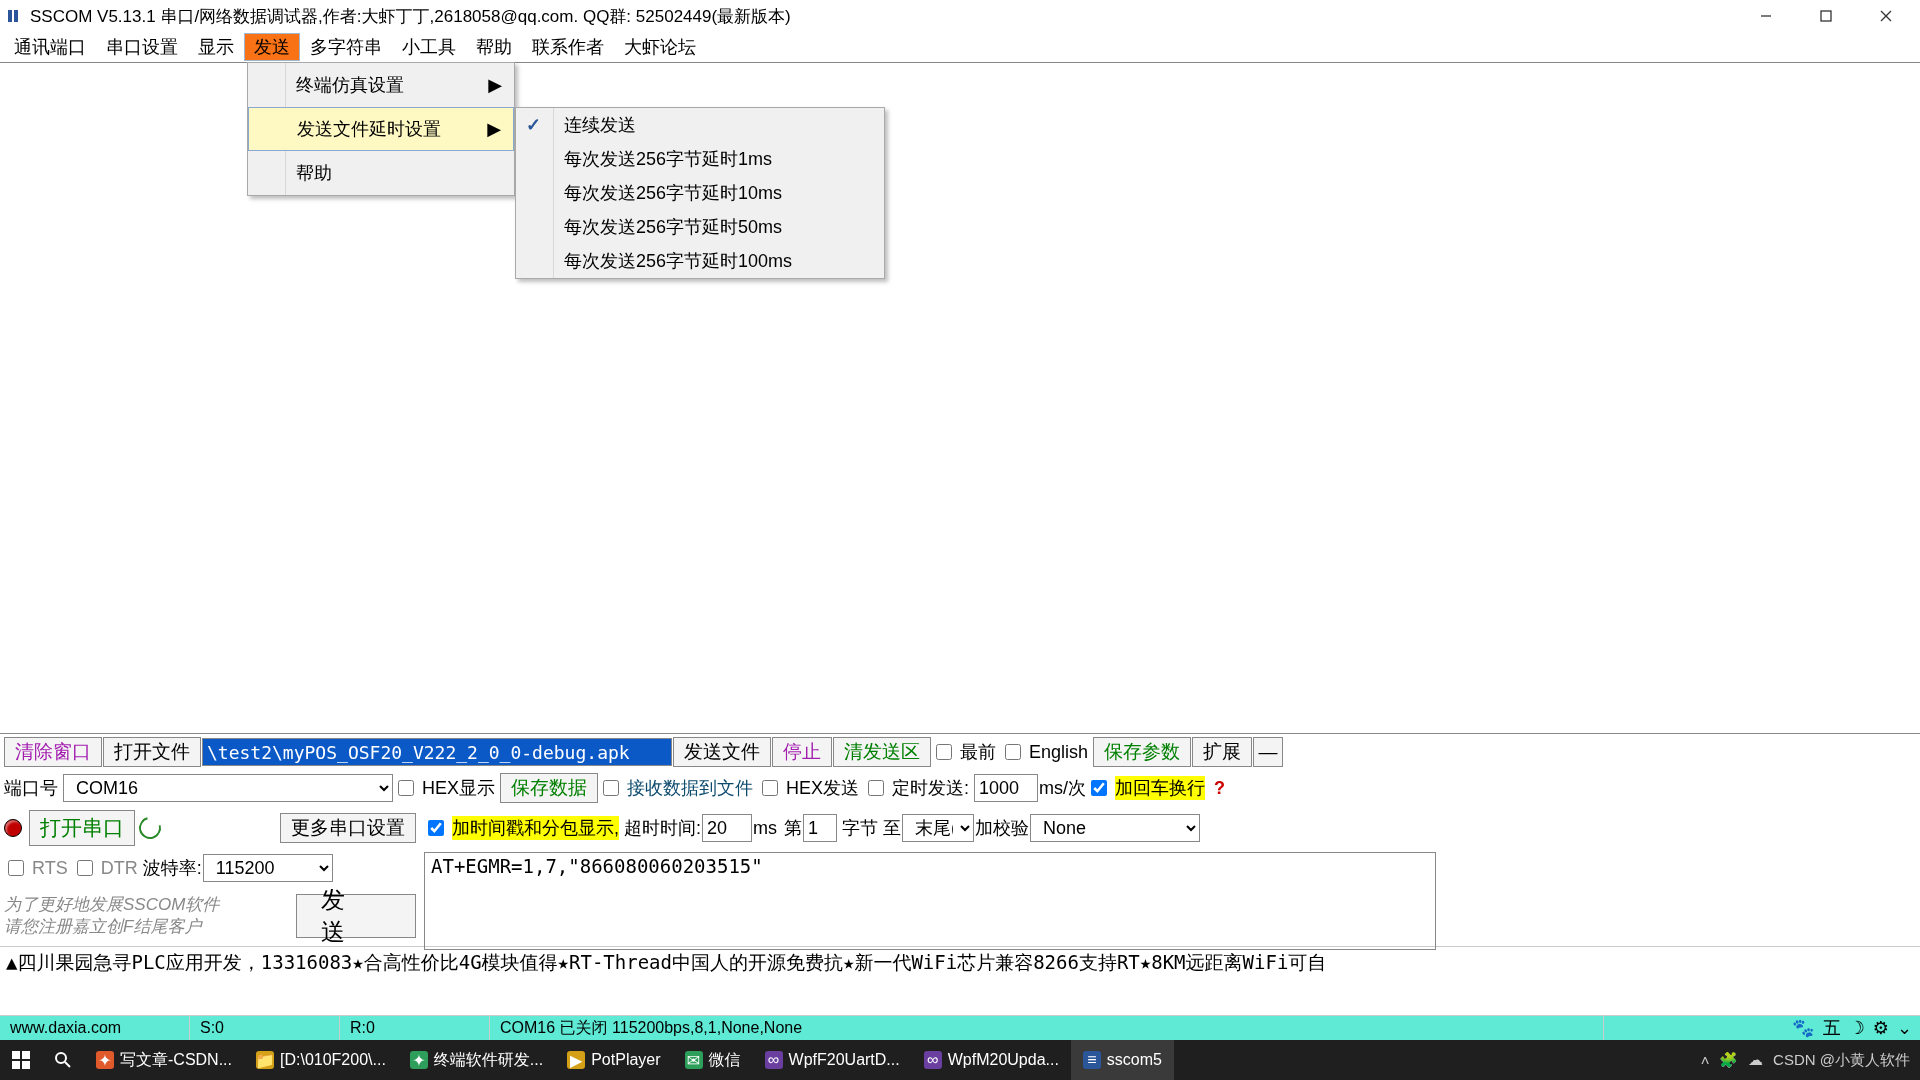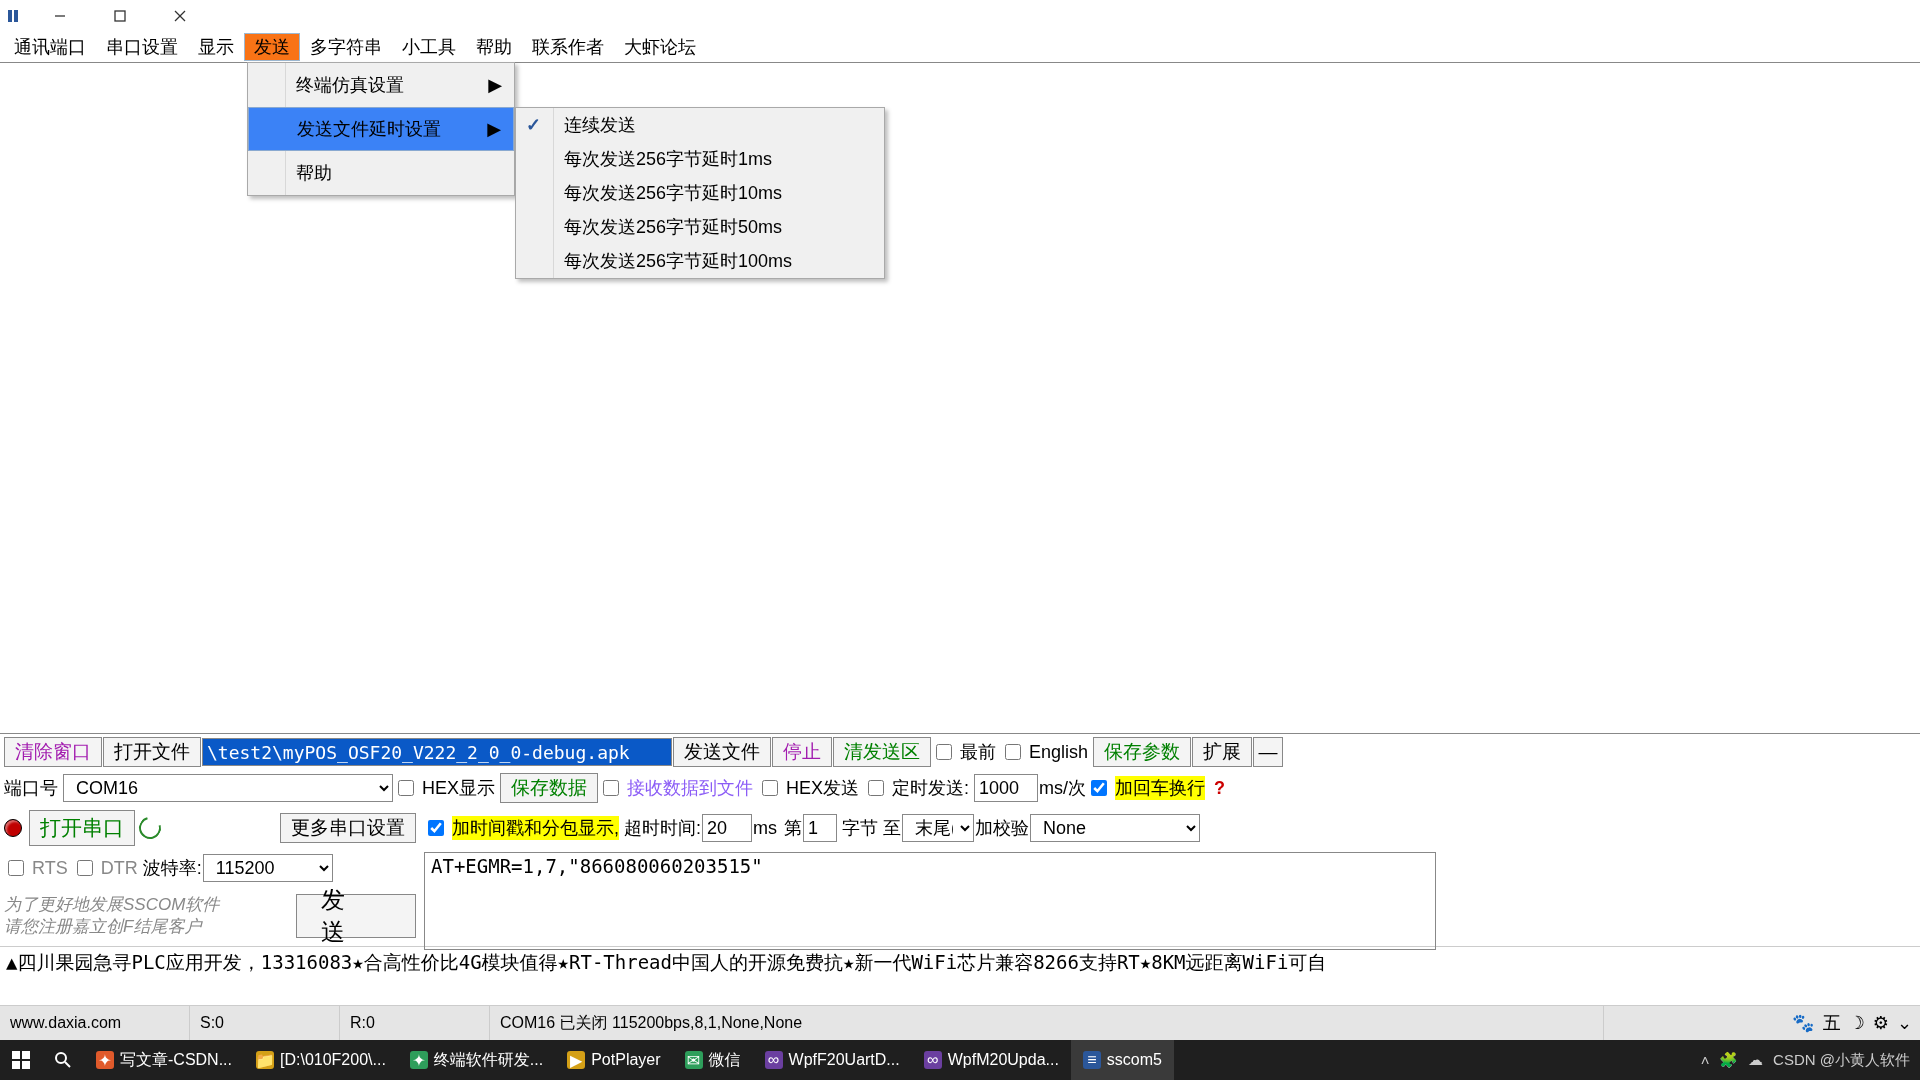--- a/index.html
+++ b/index.html
@@ -13,21 +13,21 @@
 .winbtn svg { stroke: #333; }
 
 .menubar { height: 30px; display: flex; align-items: center; padding: 0 4px; font-size: 18px; }
 .menuitem { padding: 2px 10px; cursor: default; }
 .menuitem.active { background: #f97316; border: 1px solid #9db8d1; padding: 1px 9px; }
 
 .dropdown { position: absolute; background: #f0f0f0; border: 1px solid #a9a9a9; box-shadow: 3px 3px 4px rgba(0,0,0,0.25); z-index: 100; }
 .dd1 { left: 247px; top: 62px; width: 268px; }
 .dd1 .ddrow { height: 44px; display: flex; align-items: center; padding-left: 48px; position: relative; font-size: 18px; }
 .dd1 .ddrow .arrow { position: absolute; right: 12px; }
-.dd1 .ddrow.sel { background: #3b82f6; border: 1px solid #8aa9d0; }
+.dd1 .ddrow.sel { background: #fef9c3; border: 1px solid #8aa9d0; }
 .dd1 .iconcol { position: absolute; left: 0; top: 0; bottom: 0; width: 38px; background: #f0f0f0; border-right: 1px solid #d8d8d8; }
 .dd2 { left: 515px; top: 107px; width: 370px; }
 .dd2 .ddrow { height: 34px; display: flex; align-items: center; padding-left: 48px; position: relative; font-size: 18px; }
 .dd2 .iconcol { position: absolute; left: 0; top: 0; bottom: 0; width: 38px; background: #f0f0f0; border-right: 1px solid #d8d8d8; }
 .dd2 .check { position: absolute; left: 10px; color: #2b579a; font-weight: bold; }
 
 .mainarea { position: absolute; left: 0; top: 62px; right: 0; bottom: 346px; border: 1px solid #888; border-left: none; border-right: none; background: #fff; }
 
 .controls { position: absolute; left: 0; right: 0; bottom: 67px; height: 279px; }
 
@@ -39,21 +39,21 @@
 .input.sel { background: #0a59c7; color: #fff; }
 label.ck { display: inline-flex; align-items: center; gap: 8px; font-size: 18px; padding: 0 4px; }
 label.ck.dis { color: #888; }
 label.ck input { width: 16px; height: 16px; }
 .hl { background: #ffff00; }
 .big-send { width: 120px; height: 44px; font-size: 24px; letter-spacing: 20px; padding-left: 24px; border: 1px solid #888; background: #f4f4f4; display:flex; align-items:center; justify-content:center; }
 .txtarea { border: 1px solid #888; height: 98px; padding: 2px 6px; font-size: 19px; font-family: "Consolas","SimSun",monospace; flex:1; }
 
 .adrow { height: 32px; background: #fff; display:flex; align-items:center; padding: 0 6px; font-size: 19px; font-family: "SimSun", monospace; border-top:1px solid #ccc; }
 
-.statusbar { position: absolute; left:0; right:0; bottom: 40px; height: 35px; display:flex; align-items:center; background:#e5e5e5; border-top:1px solid #ccc; font-size:16px; }
+.statusbar { position: absolute; left:0; right:0; bottom: 40px; height: 25px; display:flex; align-items:center; background:#5eead4; border-top:1px solid #ccc; font-size:16px; }
 .statuscell { padding: 0 10px; border-right: 1px solid #ccc; height:100%; display:flex; align-items:center; }
 .trayicons { margin-left:auto; display:flex; gap:8px; padding:0 8px; align-items:center; font-size:18px; }
 
 .taskbar { position:absolute; left:0; right:0; bottom:0; height:40px; background:#1f1f1f; display:flex; align-items:center; color:#fff; font-size:16px; }
 .tbitem { height:40px; display:flex; align-items:center; gap:6px; padding:0 12px; }
 .tbitem.active { background: #3a3a3a; }
 .tbicon { width:18px; height:18px; display:inline-flex; align-items:center; justify-content:center; border-radius:3px; }
 .tray { margin-left:auto; display:flex; align-items:center; gap:10px; padding:0 10px; color:#ccc; font-size:15px; }
 
 select.input { appearance: auto; padding-left: 8px; }
@@ -65,20 +65,21 @@
 </head>
 <body>
 
 <div class="titlebar">
   <span class="icon">
     <svg width="16" height="16" viewBox="0 0 16 16">
         <rect x="2" y="2" width="4" height="12" fill="#2b579a"></rect>
         <rect x="8" y="2" width="4" height="12" fill="#2b579a"></rect>
       </svg>
   </span>
+  <span class="title">SSCOM V5.13.1 串口/网络数据调试器,作者:大虾丁丁,2618058@qq.com. QQ群:  52502449(最新版本)</span>
   <div class="winbtns">
     <div class="winbtn">
         <svg width="12" height="12">
           <line x1="1" y1="6" x2="11" y2="6" stroke-width="1.3"></line>
         </svg>
       </div>
     <div class="winbtn">
         <svg width="12" height="12">
           <rect x="1" y="1" width="10" height="10" fill="none" stroke-width="1.3"></rect>
         </svg>
@@ -166,21 +167,21 @@
   <div class="row">
     <span style="padding-right:4px">端口号</span>
     <select class="input" style="width:330px"><option>COM16</option></select>
     <label class="ck">
         <input type="checkbox" style="">
         <span>HEX显示</span>
       </label>
     <span class="btn green">保存数据</span>
     <label class="ck">
         <input type="checkbox" style="">
-        <span style="color:#8b5cf6">接收数据到文件</span>
+        <span style="color:#0c4a6e">接收数据到文件</span>
       </label>
     <label class="ck">
         <input type="checkbox" style="">
         <span>HEX发送</span>
       </label>
     <label class="ck">
         <input type="checkbox" style="">
         <span>定时发送:</span>
       </label>
     <input class="input" style="width: 64px;" value="1000">

